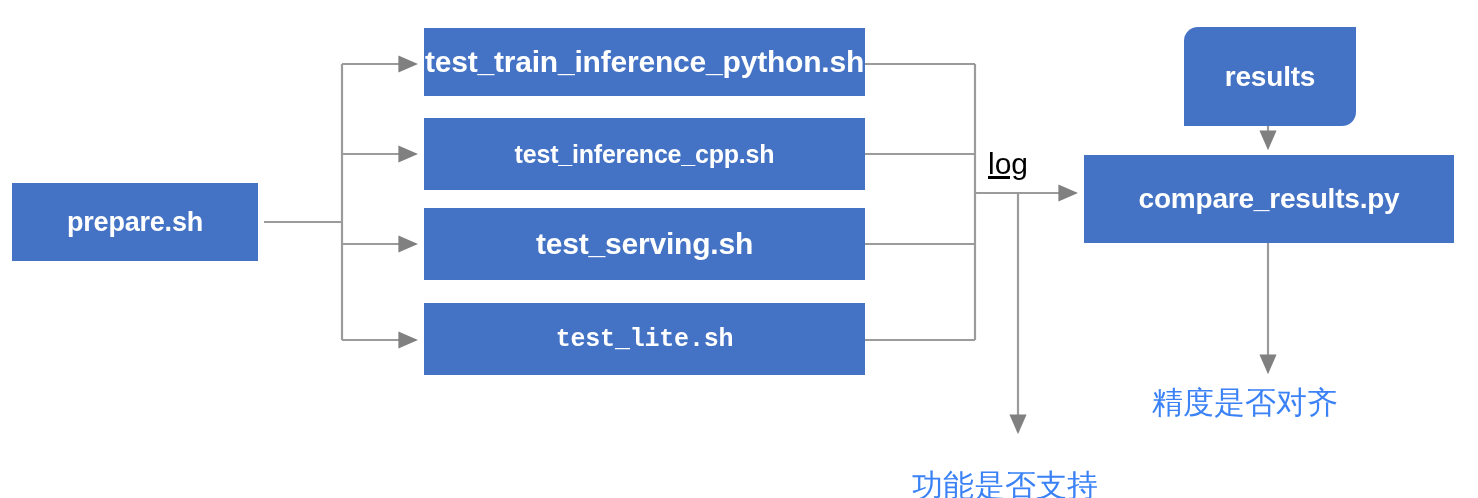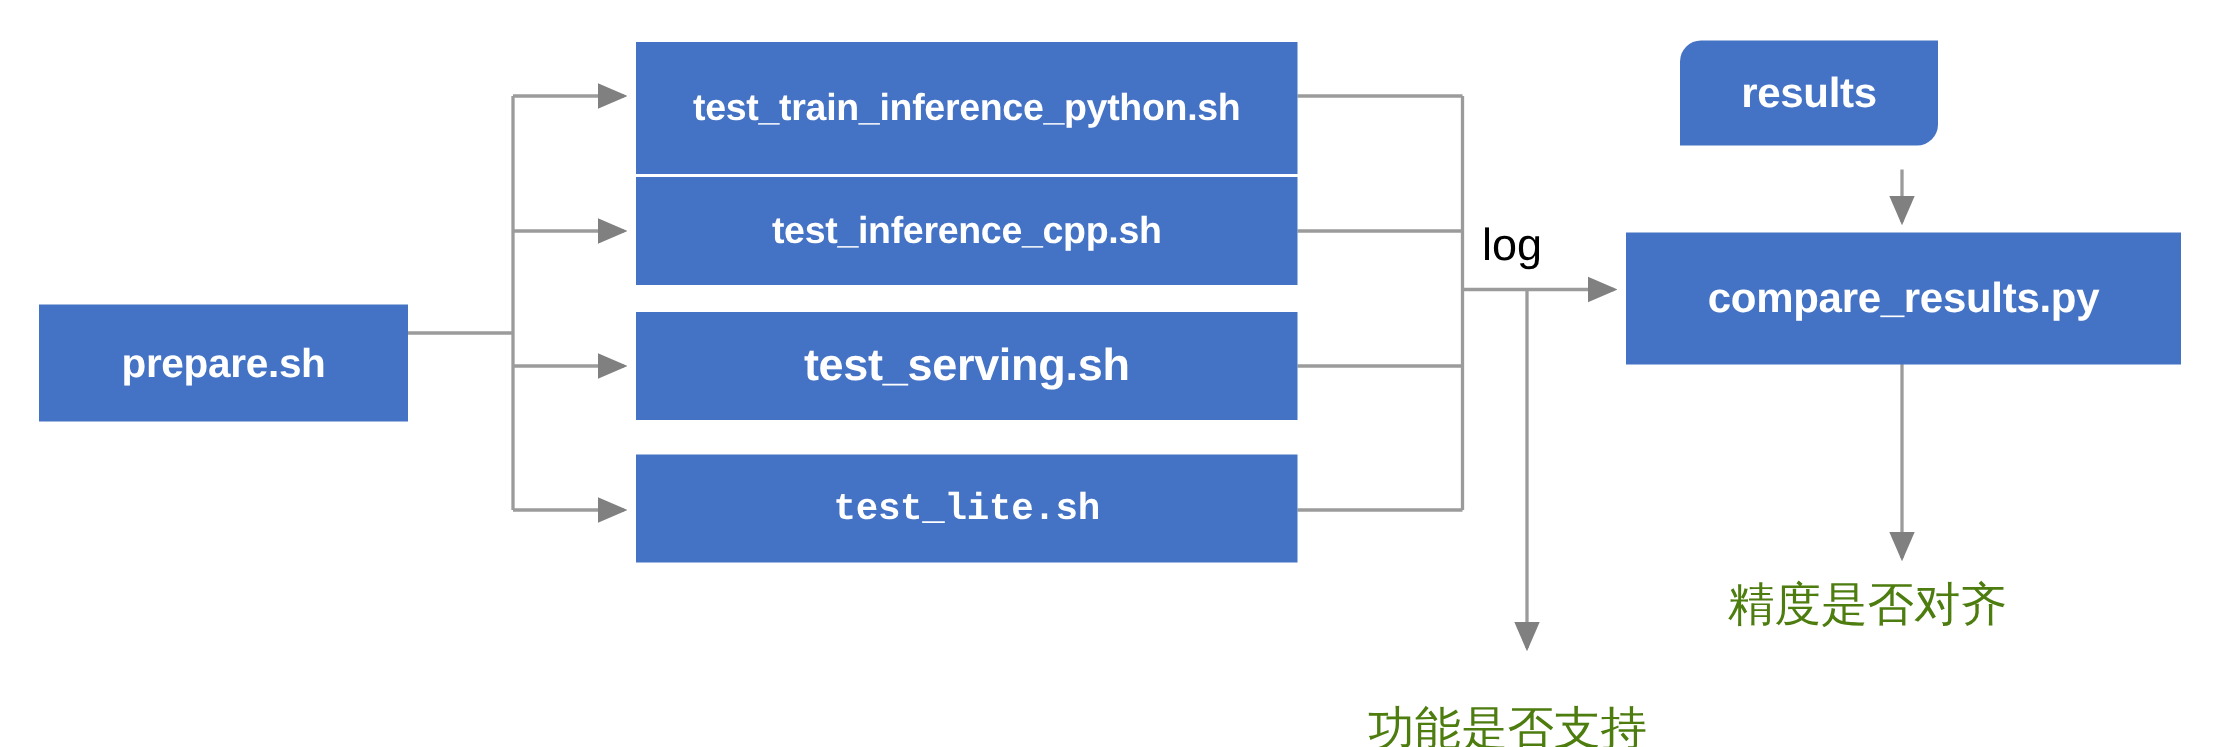--- a/index.html
+++ b/index.html
@@ -23,69 +23,69 @@
     color: #ffffff;
     font-weight: bold;
     display: flex;
     align-items: center;
     justify-content: center;
     text-align: center;
     letter-spacing: -0.2px;
     box-sizing: border-box;
   }
   #node-prepare {
-    left: 26px;  top: 183px;  width: 246px; height: 78px;
+    left: 12px;  top: 183px;  width: 246px; height: 78px;
     font-size: 27px;
-    margin-top: 20px;
   }
   #node-train {
-    left: 424px; top: 28px;   width: 441px; height: 88px;
-    font-size: 25px;
+    left: 424px; top: 28px;   width: 441px; height: 68px;
+    font-size: 30px;
   }
   #node-cpp {
     left: 424px; top: 118px;  width: 441px; height: 72px;
     font-size: 25px;
     text-align: center;
   }
   #node-serving {
     left: 424px; top: 208px;  width: 441px; height: 72px;
     font-size: 30px;
   }
   #node-lite {
     left: 424px; top: 303px;  width: 441px; height: 72px;
     font-size: 25px;
     font-family: Liberation Mono, monospace;
   }
   #node-results {
-    left: 1120px; top: 27px;  width: 172px; height: 70px;
+    left: 1184px; top: 27px;  width: 172px; height: 99px;
     font-size: 28px;
     border-radius: 14px 0 14px 0;
   }
   #node-compare {
     left: 1084px; top: 155px; width: 370px; height: 88px;
     font-size: 28px;
   }
 
   .redlabel {
     position: absolute;
-    color: #4d7c0f;
+    color: #3b82f6;
     font-size: 31px;
     font-weight: normal;
     white-space: nowrap;
     font-family: "DejaVu Sans", "Liberation Sans", sans-serif;
   }
   #label-func { left: 912px;  top: 442px; margin-top: 23px; }
   #label-prec { left: 1152px; top: 382px; }
 
   #label-log {
     position: absolute;
     left: 988px; top: 147px;
     color: #000000;
     font-size: 30px;
     white-space: nowrap;
+    text-decoration: underline;
   }
 
   svg.edges {
     position: absolute;
     left: 0; top: 0;
     width: 1478px;
     height: 498px;
     pointer-events: none;
   }
 </style>

